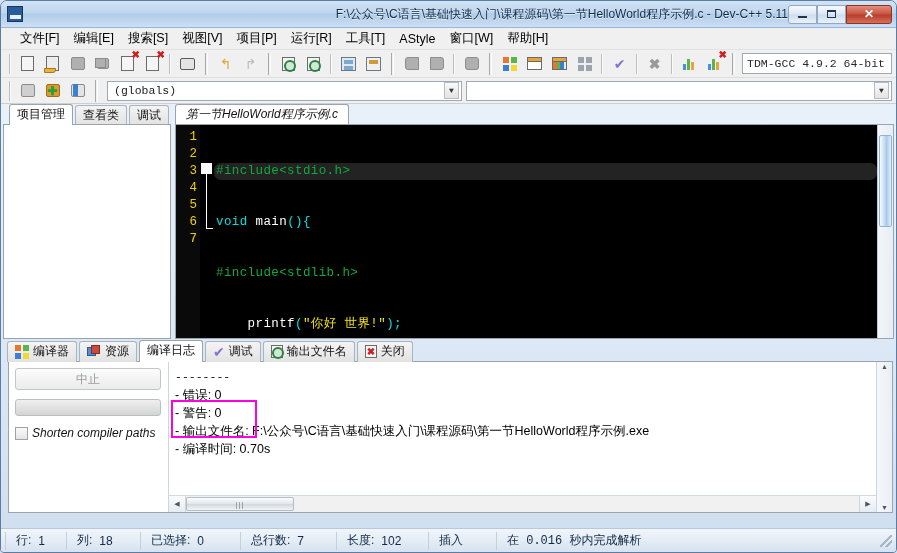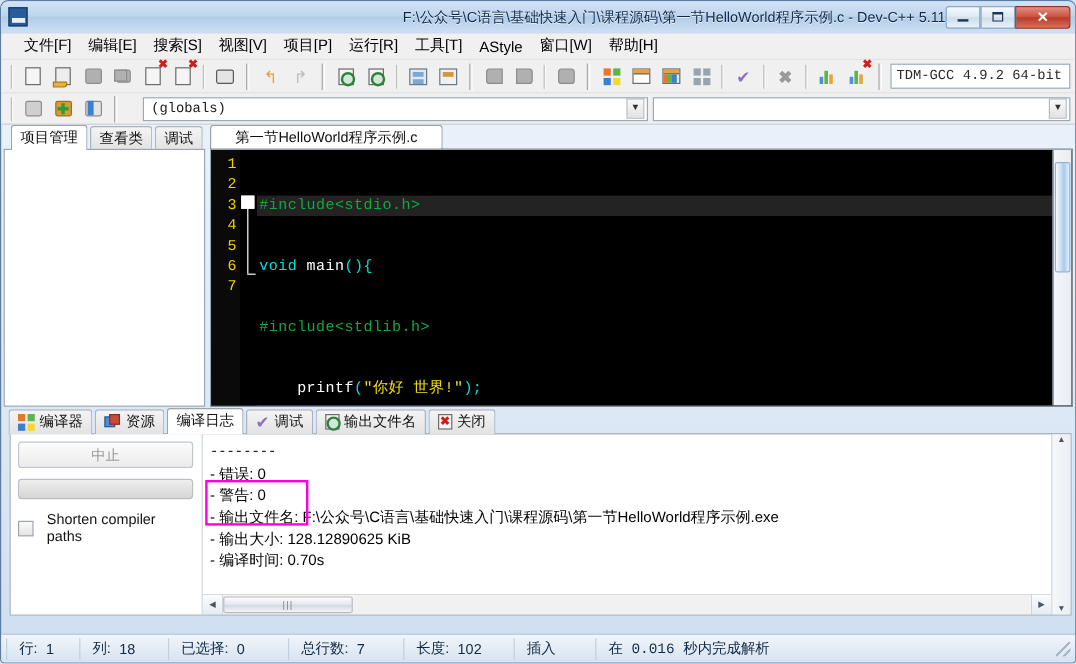--- a/index.html
+++ b/index.html
@@ -109,42 +109,42 @@
     height: 20px; border: 1px solid #9ca9b6; background: #fff;
     display: flex; align-items: center; padding: 0 2px 0 6px;
     font-family: "Liberation Mono", monospace; font-size: 11.5px; color: #1a1a1a;
   }
   .combo .caret {
     margin-left: auto; width: 15px; height: 17px;
     display: flex; align-items: center; justify-content: center;
     background: linear-gradient(180deg,#f9f9f9,#e3e3e3);
     border: 1px solid #b6bcc3; font-size: 8px; color: #333;
   }
-  .combo-globals { width: 421px; margin-left: 16px; }
+  .combo-globals { width: 355px; margin-left: 4px; }
   .combo-empty { flex: 1; margin: 0 4px 0 4px; }
 
   
   .main { display: flex; height: 235px; padding: 0 2px; }
   .leftpanel { width: 168px; display: flex; flex-direction: column; }
   .ltabs { display: flex; align-items: flex-end; height: 21px; padding-left: 6px; }
   .ltab {
     font-size: 12px; padding: 2px 7px 3px; border: 1px solid #aab4bf;
     border-bottom: none; background: linear-gradient(180deg,#f4f4f4,#e2e2e2);
     border-radius: 3px 3px 0 0; color: #111; cursor: default; margin-right: 2px;
     line-height: 14px;
   }
   .ltab.active { background: #fff; border-color: #9aa4ae; padding-bottom: 4px; position: relative; z-index: 2; }
   .lbody { flex: 1; background: #fff; border: 1px solid #9aa4ae; margin-top: -1px; }
 
   .editorwrap { flex: 1; display: flex; flex-direction: column; margin-left: 4px; }
   .etabs { display: flex; align-items: flex-end; height: 21px; }
   .etab {
-    font-size: 12px; padding: 2px 20px 4px; border: 1px solid #9aa4ae;
+    font-size: 12px; padding: 2px 10px 4px; border: 1px solid #9aa4ae;
     border-bottom: none; background: #fff; border-radius: 3px 3px 0 0; color: #111;
-    cursor: default; line-height: 14px;
+    cursor: default; line-height: 14px; font-style: italic;
   }
   .editor {
     flex: 1; display: flex; background: #000;
     border: 1px solid #9aa4ae; margin-top: -1px; overflow: hidden; position: relative;
   }
   .gutter {
     width: 24px; background: #0a0a0a; padding-top: 4px; flex: none;
     font-family: "Liberation Mono", monospace; font-size: 12.5px;
     color: #f0d000; text-align: right; padding-right: 3px; line-height: 17px;
   }
@@ -156,21 +156,21 @@
   .foldline {
     position: absolute; left: 6px; top: 49px; width: 1px; height: 54px; background: #fff;
   }
   .foldtick { position: absolute; left: 6px; top: 103px; width: 7px; height: 1px; background: #fff; }
   .code {
     flex: 1; padding-top: 4px; font-family: "Liberation Mono", monospace;
     font-size: 12.5px; line-height: 17px; white-space: pre; color: #fff;
     letter-spacing: .4px;
   }
   .code .ln { height: 17px; padding-left: 2px; }
-  .code .ln.cur { background: #232323; }
+  .code .ln.cur { background: #232323; border-radius: 7px; }
   .tok-pre { color: #0faa3c; }
   .tok-kw  { color: #00e0e0; }
   .tok-id  { color: #ffffff; }
   .tok-punc{ color: #00e0e0; }
   .tok-str { color: #f2e211; }
   .vscroll {
     width: 16px; background: linear-gradient(90deg,#f3f6fa,#e7edf4);
     border-left: 1px solid #c2cbd4; flex: none; position: relative;
   }
   .vthumb {
@@ -196,21 +196,21 @@
     width: 146px; height: 22px; font-size: 12px; color: #9a9a9a;
     background: linear-gradient(180deg,#fcfcfc,#ebebeb);
     border: 1px solid #c0c6cc; border-radius: 3px;
     display: flex; align-items: center; justify-content: center; cursor: default;
   }
   .progress {
     width: 146px; height: 17px; margin-top: 9px;
     background: linear-gradient(180deg,#efefef,#d5d5d5);
     border: 1px solid #b9bfc5; border-radius: 3px;
   }
-  .chkrow { display: flex; align-items: center; gap: 11px; margin-top: 10px; }
+  .chkrow { display: flex; align-items: center; gap: 4px; margin-top: 10px; font-style: italic; }
   .chk {
     width: 13px; height: 13px; border: 1px solid #9aa4ae;
     background: linear-gradient(180deg,#fafafa,#e4e4e4); flex: none;
   }
   .chklbl { font-size: 12px; color: #111; }
 
   .bright { flex: 1; position: relative; display: flex; flex-direction: column; }
   .logarea {
     flex: 1; padding: 6px 4px 2px 6px; font-size: 12.5px; color: #000;
     overflow: hidden; position: relative; line-height: 18px;
@@ -554,21 +554,20 @@
         <div class="chklbl">Shorten compiler paths</div>
       </div>
     </div>
 
     <div class="bright">
       <div class="logarea">
         <div class="logline mono-s">--------</div>
         <div class="logline">- 错误: 0</div>
         <div class="logline">- 警告: 0</div>
         <div class="logline">- 输出文件名: F:\公众号\C语言\基础快速入门\课程源码\第一节HelloWorld程序示例.exe</div>
-        <div class="logline">- 输出大小: 128.12890625 KiB</div>
         <div class="logline">- 编译时间: 0.70s</div>
         <div class="hilite"></div>
       </div>
       <div class="hscrollrow">
         <div class="harrow">◀</div>
         <div class="htrack">
           <div class="hthumb">|||</div>
         </div>
         <div class="harrow right">▶</div>
       </div>

